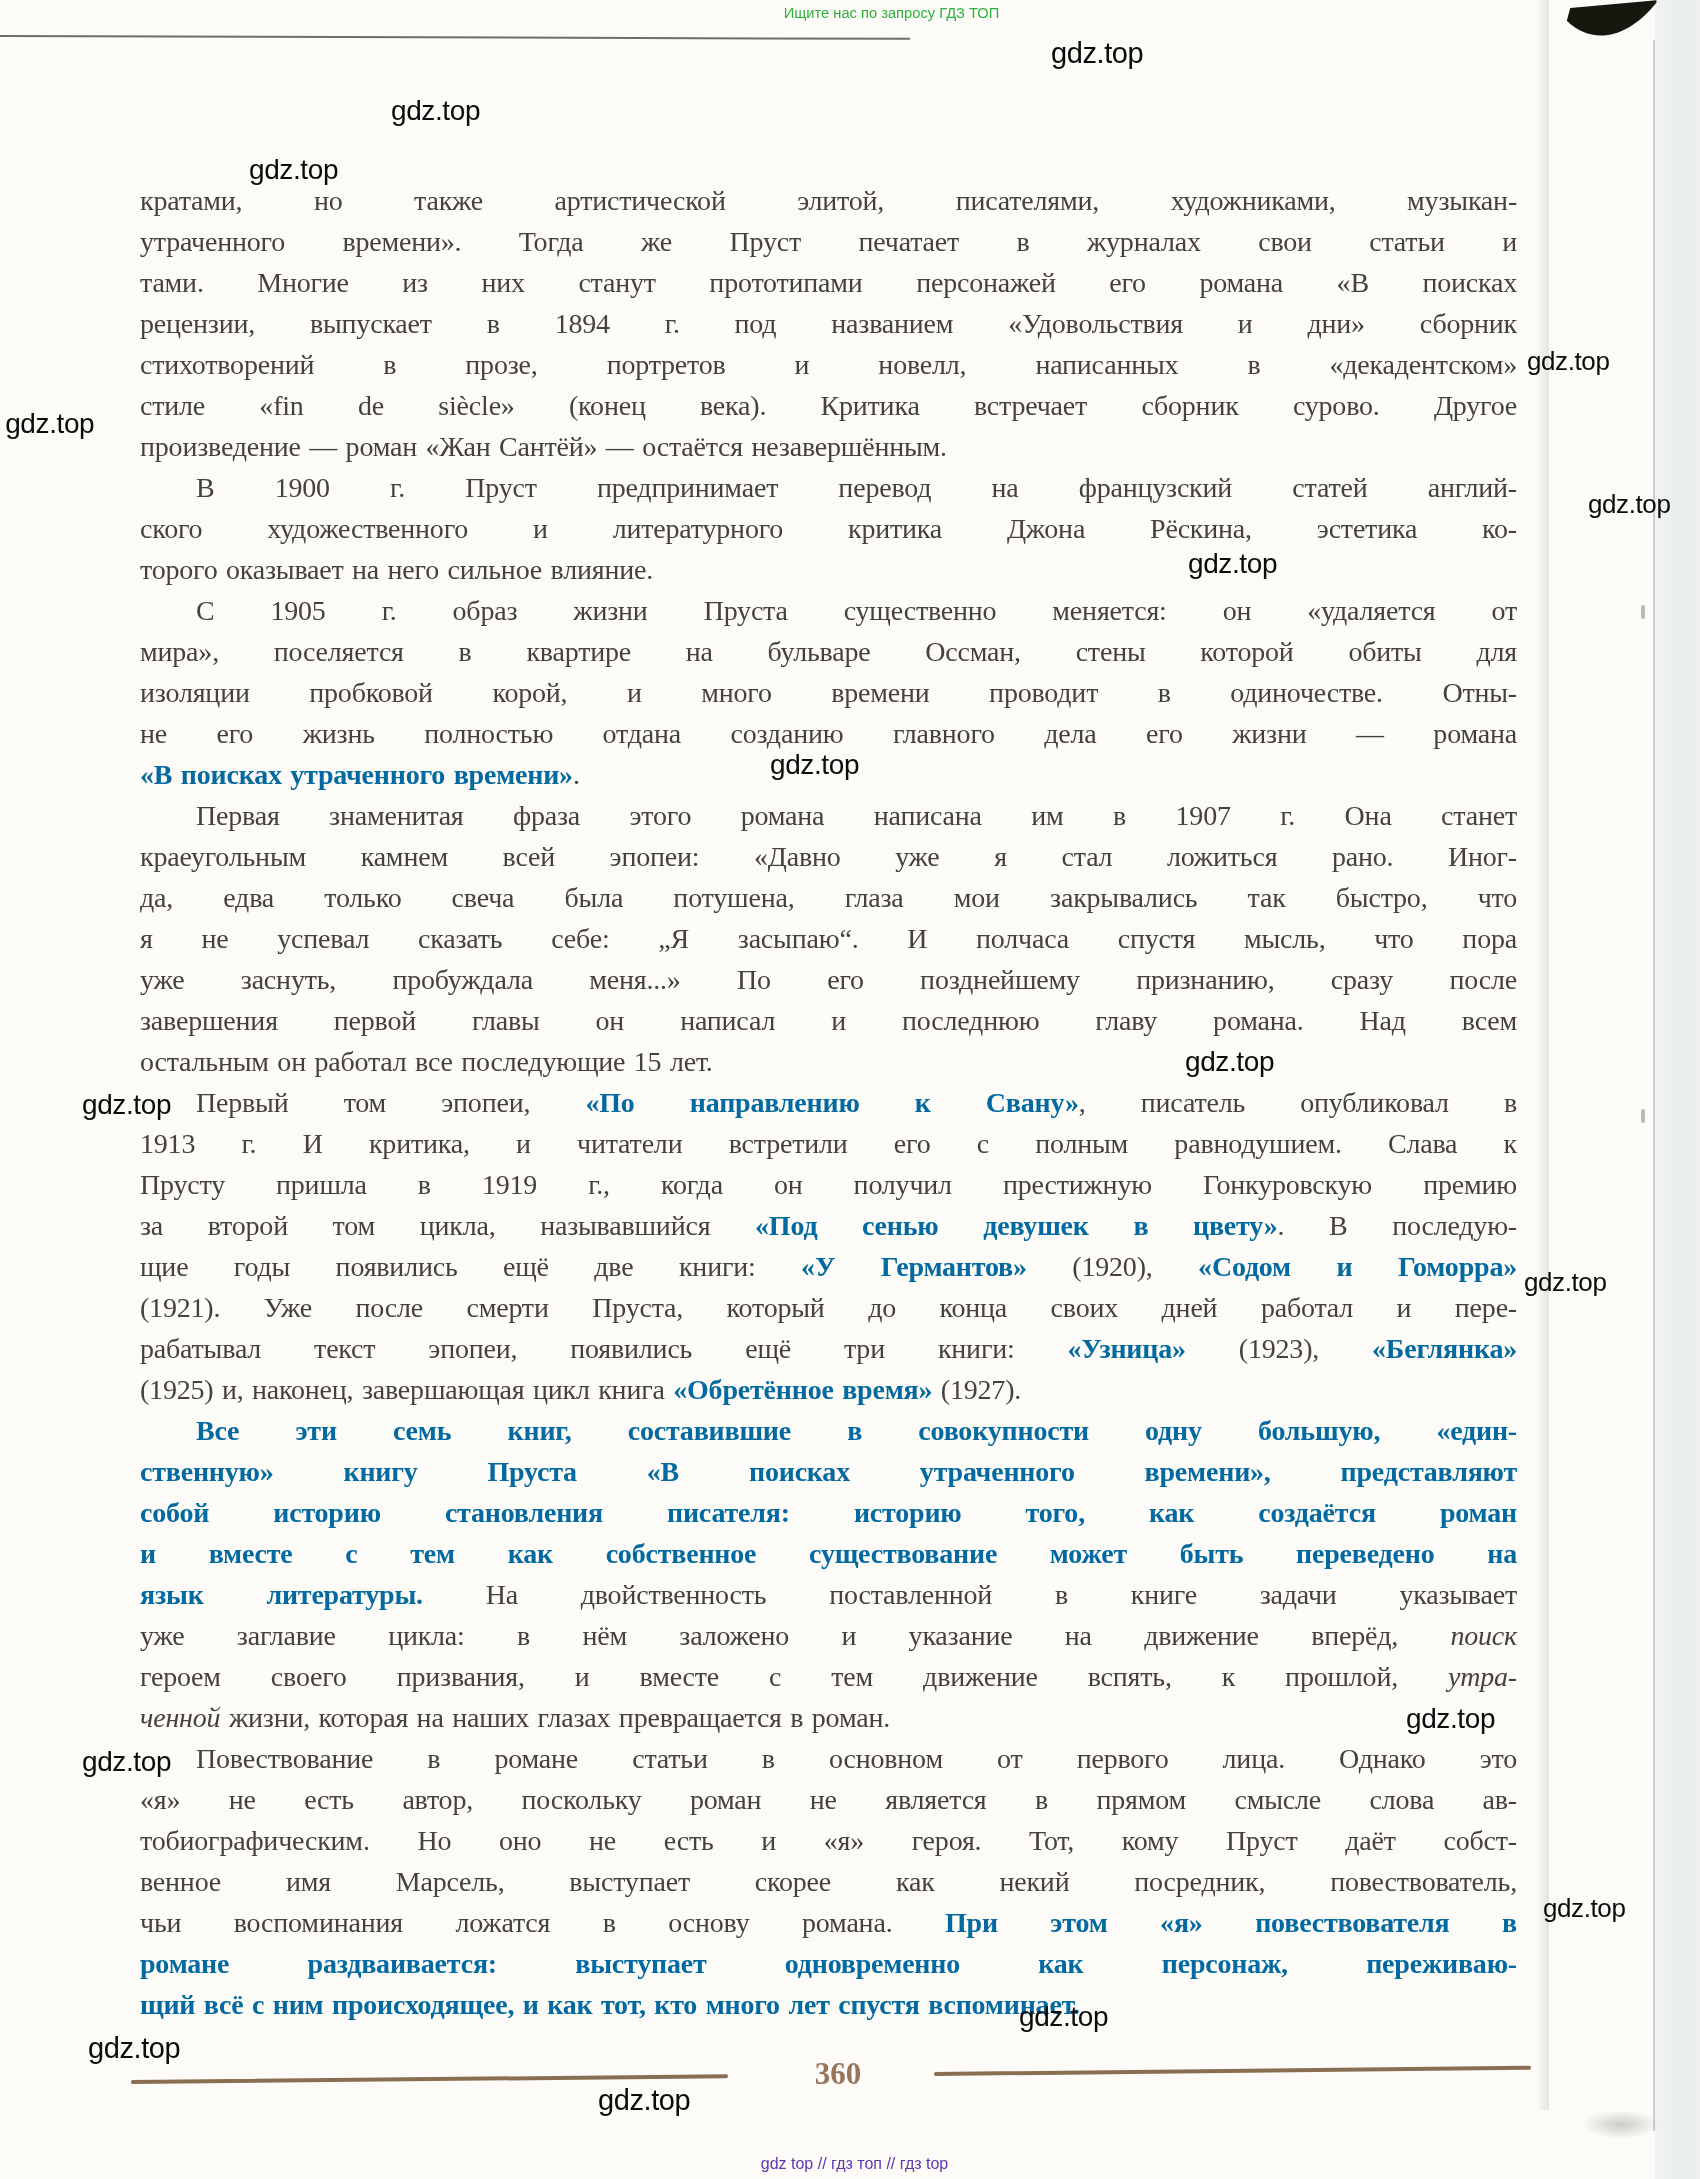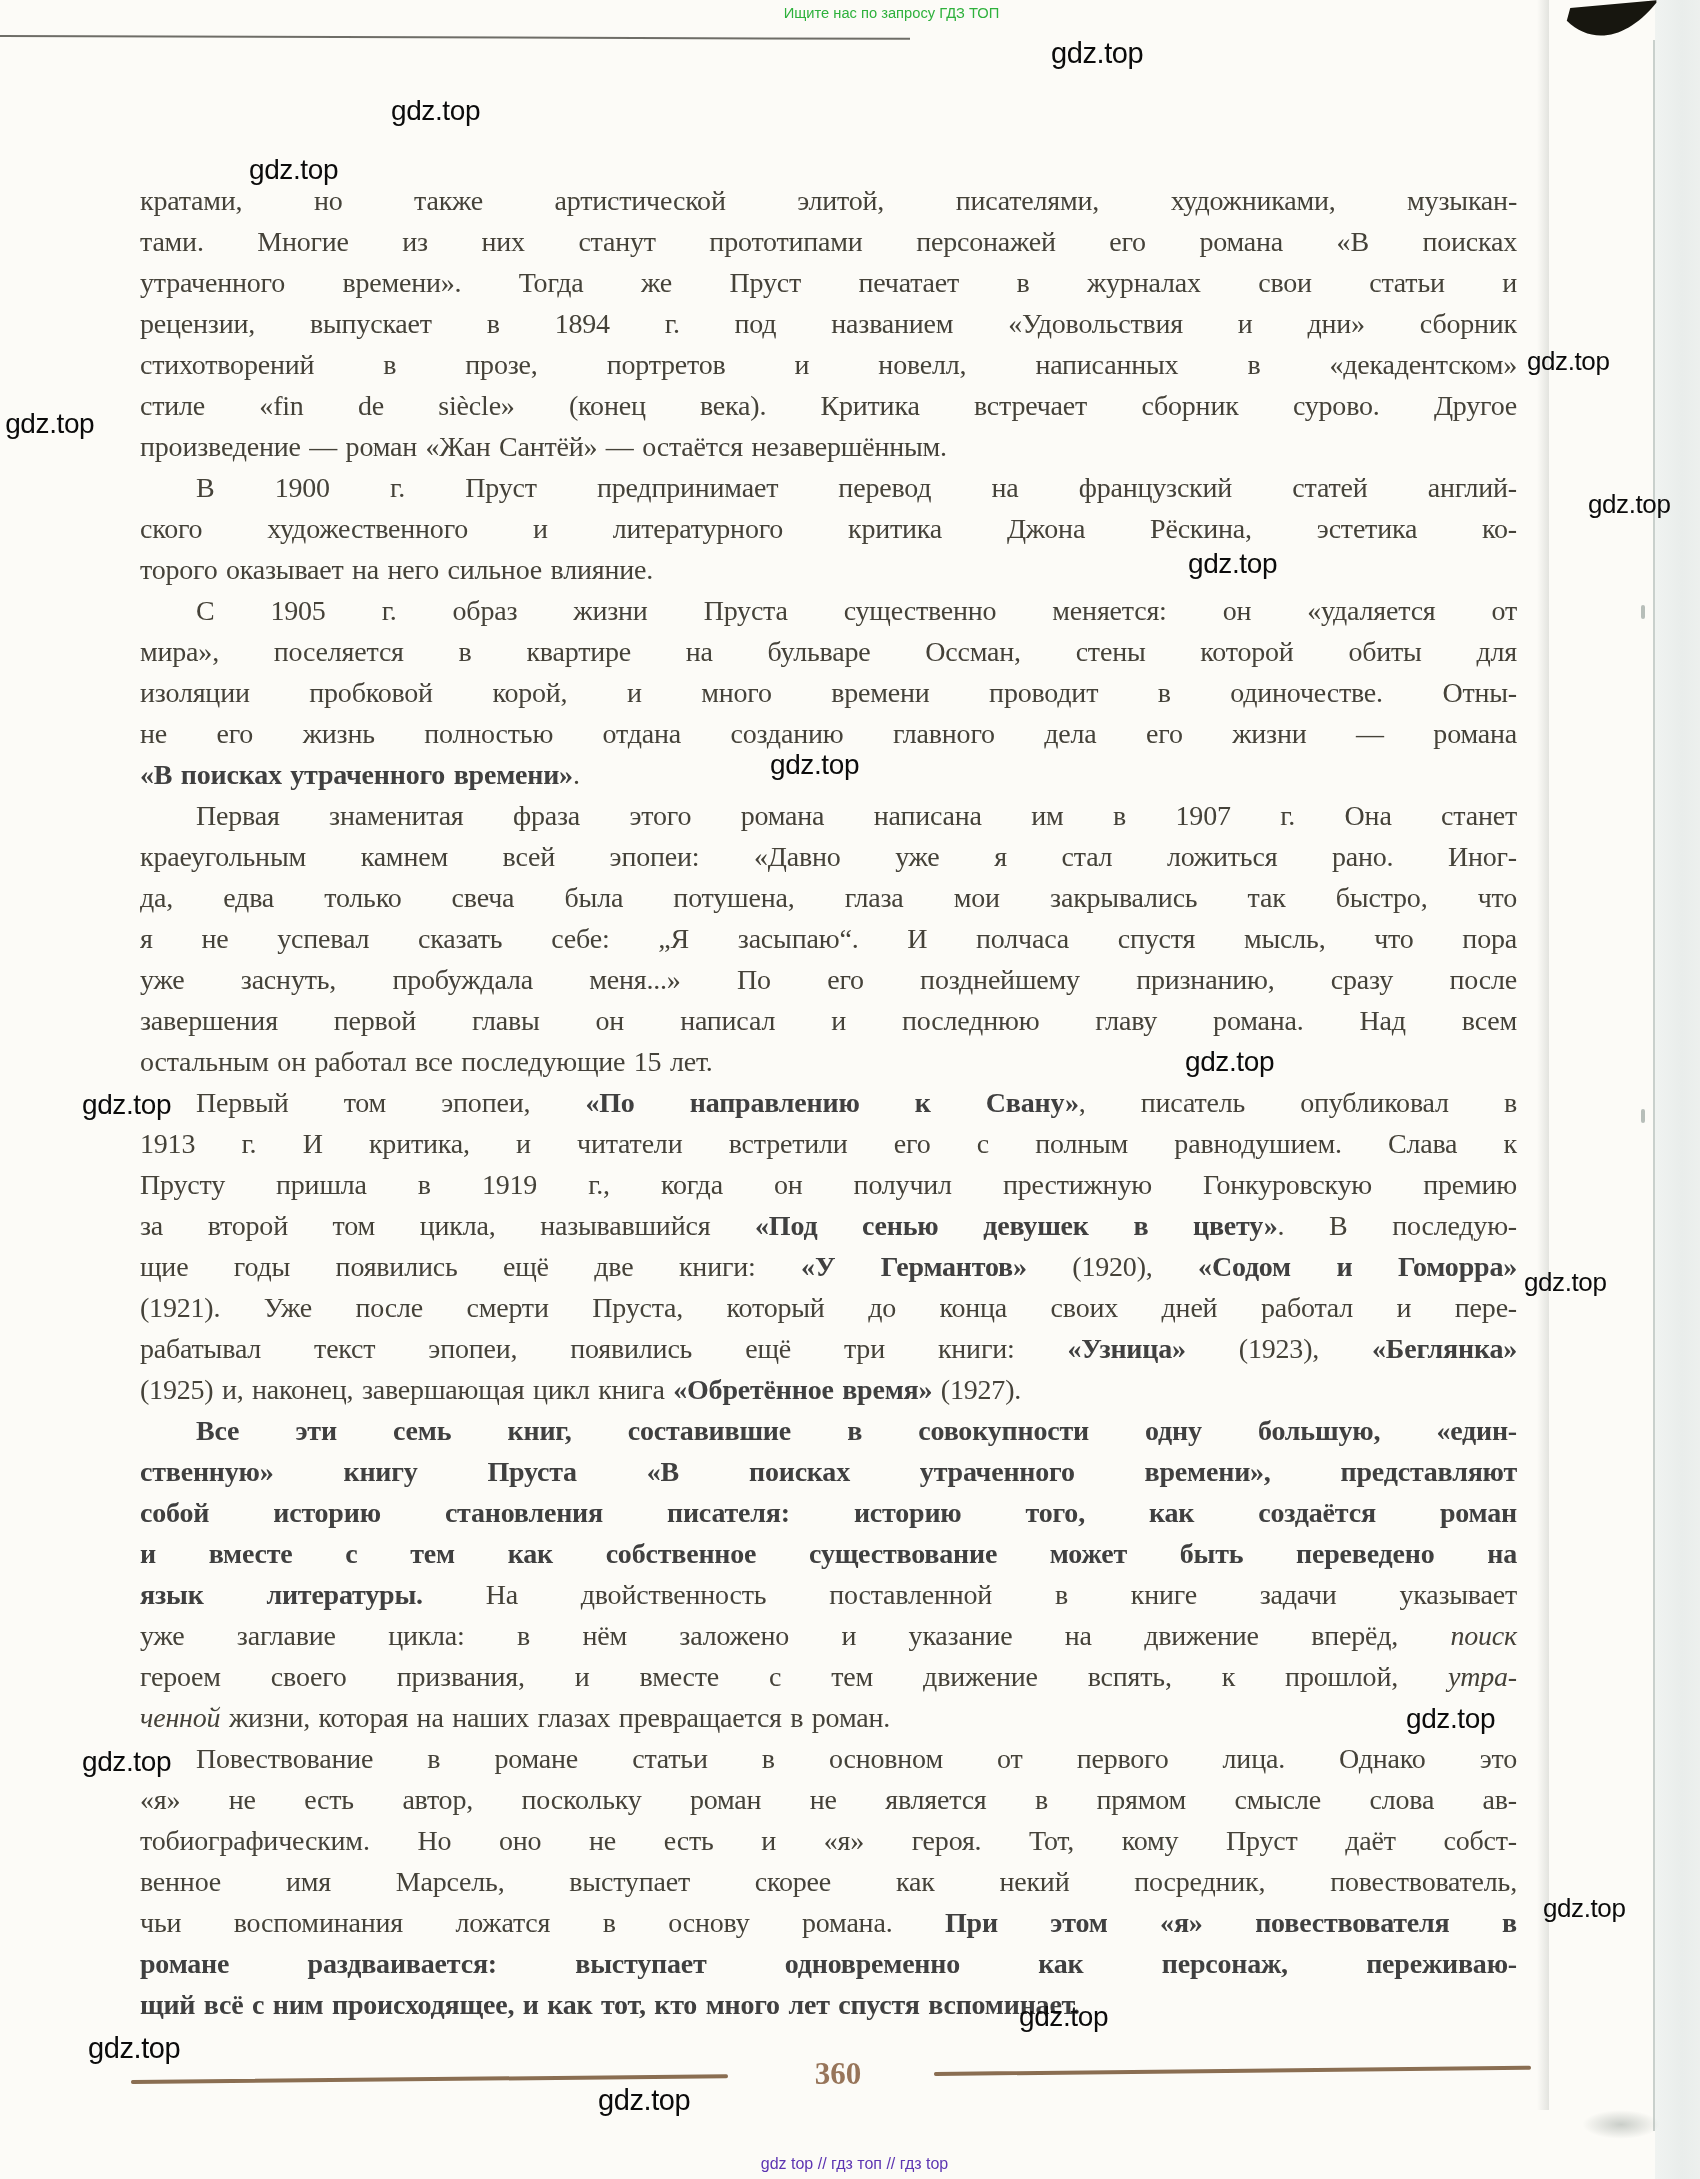--- a/index.html
+++ b/index.html
@@ -22,21 +22,21 @@
   .edge-mark{position:absolute;width:4.3px;height:14px;border-radius:2.6px;background:#9aa49e;opacity:.7;}
   .book-corner{position:absolute;left:1553px;top:0;width:112px;height:52px;}
   .curl-foot{position:absolute;left:1582px;top:2110px;width:78px;height:29px;border-radius:50%;
       background:radial-gradient(ellipse at center,rgba(160,168,162,.55) 0%,rgba(160,168,162,0) 70%);}
   
   .body-text{position:absolute;left:140px;top:180px;width:1377px;color:#454239;}
   .tl{height:41px;line-height:41px;font-size:28px;letter-spacing:-0.2px;word-spacing:1.7px;
       text-align:justify;text-align-last:justify;white-space:normal;overflow:visible;}
   .tl.last{text-align-last:left;}
   .tl.ind{text-indent:56px;}
-  .b{font-weight:bold;color:#404040;}
+  .b{font-weight:bold;color:#0369a1;}
   .i{font-style:italic;}
   .r{}
   
   .wm{position:absolute;font-family:"Liberation Sans","DejaVu Sans",sans-serif;color:#0b0b0b;
       letter-spacing:-0.4px;white-space:nowrap;line-height:1;}
   
   .rule{position:absolute;height:4.3px;background:#8a6e52;border-radius:1.7px;}
   .rule-left{left:131px;top:2080px;width:597px;transform:rotate(-0.55deg);transform-origin:left center;}
   .rule-right{left:934px;top:2072px;width:597px;transform:rotate(-0.6deg);transform-origin:left center;}
   .page-number{position:absolute;left:801px;top:2056px;width:74px;text-align:center;
@@ -59,22 +59,22 @@
   <div class="edge-mark" style="left:1641px;top:605px;"></div>
   <div class="edge-mark" style="left:1641px;top:1109px;"></div>
   <div class="curl-foot"></div>
   <svg class="book-corner" viewBox="0 0 130 60" xmlns="http://www.w3.org/2000/svg">
     <path d="M16,24 C45,52 85,46 120,3 L120,0 L20,9 Z" fill="#17160f"></path>
   </svg>
 
   <div class="body-text">
       <div>
         <div class="tl"><span class="r">кратами, но также артистической элитой, писателями, художниками, музыкан-</span></div>
+        <div class="tl"><span class="r">утраченного времени». Тогда же Пруст печатает в журналах свои статьи и</span></div>
         <div class="tl"><span class="r">тами. Многие из них станут прототипами персонажей его романа «В поисках</span></div>
-        <div class="tl"><span class="r">утраченного времени». Тогда же Пруст печатает в журналах свои статьи и</span></div>
         <div class="tl"><span class="r">рецензии, выпускает в 1894 г. под названием «Удовольствия и дни» сборник</span></div>
         <div class="tl"><span class="r">стихотворений в прозе, портретов и новелл, написанных в «декадентском»</span></div>
         <div class="tl"><span class="r">стиле «fin de siècle» (конец века). Критика встречает сборник сурово. Другое</span></div>
         <div class="tl last"><span class="r">произведение — роман «Жан Сантёй» — остаётся незавершённым.</span></div>
       </div>
       <div>
         <div class="tl ind"><span class="r">В 1900 г. Пруст предпринимает перевод на французский статей англий-</span></div>
         <div class="tl"><span class="r">ского художественного и литературного критика Джона Рёскина, эстетика ко-</span></div>
         <div class="tl last"><span class="r">торого оказывает на него сильное влияние.</span></div>
       </div>

